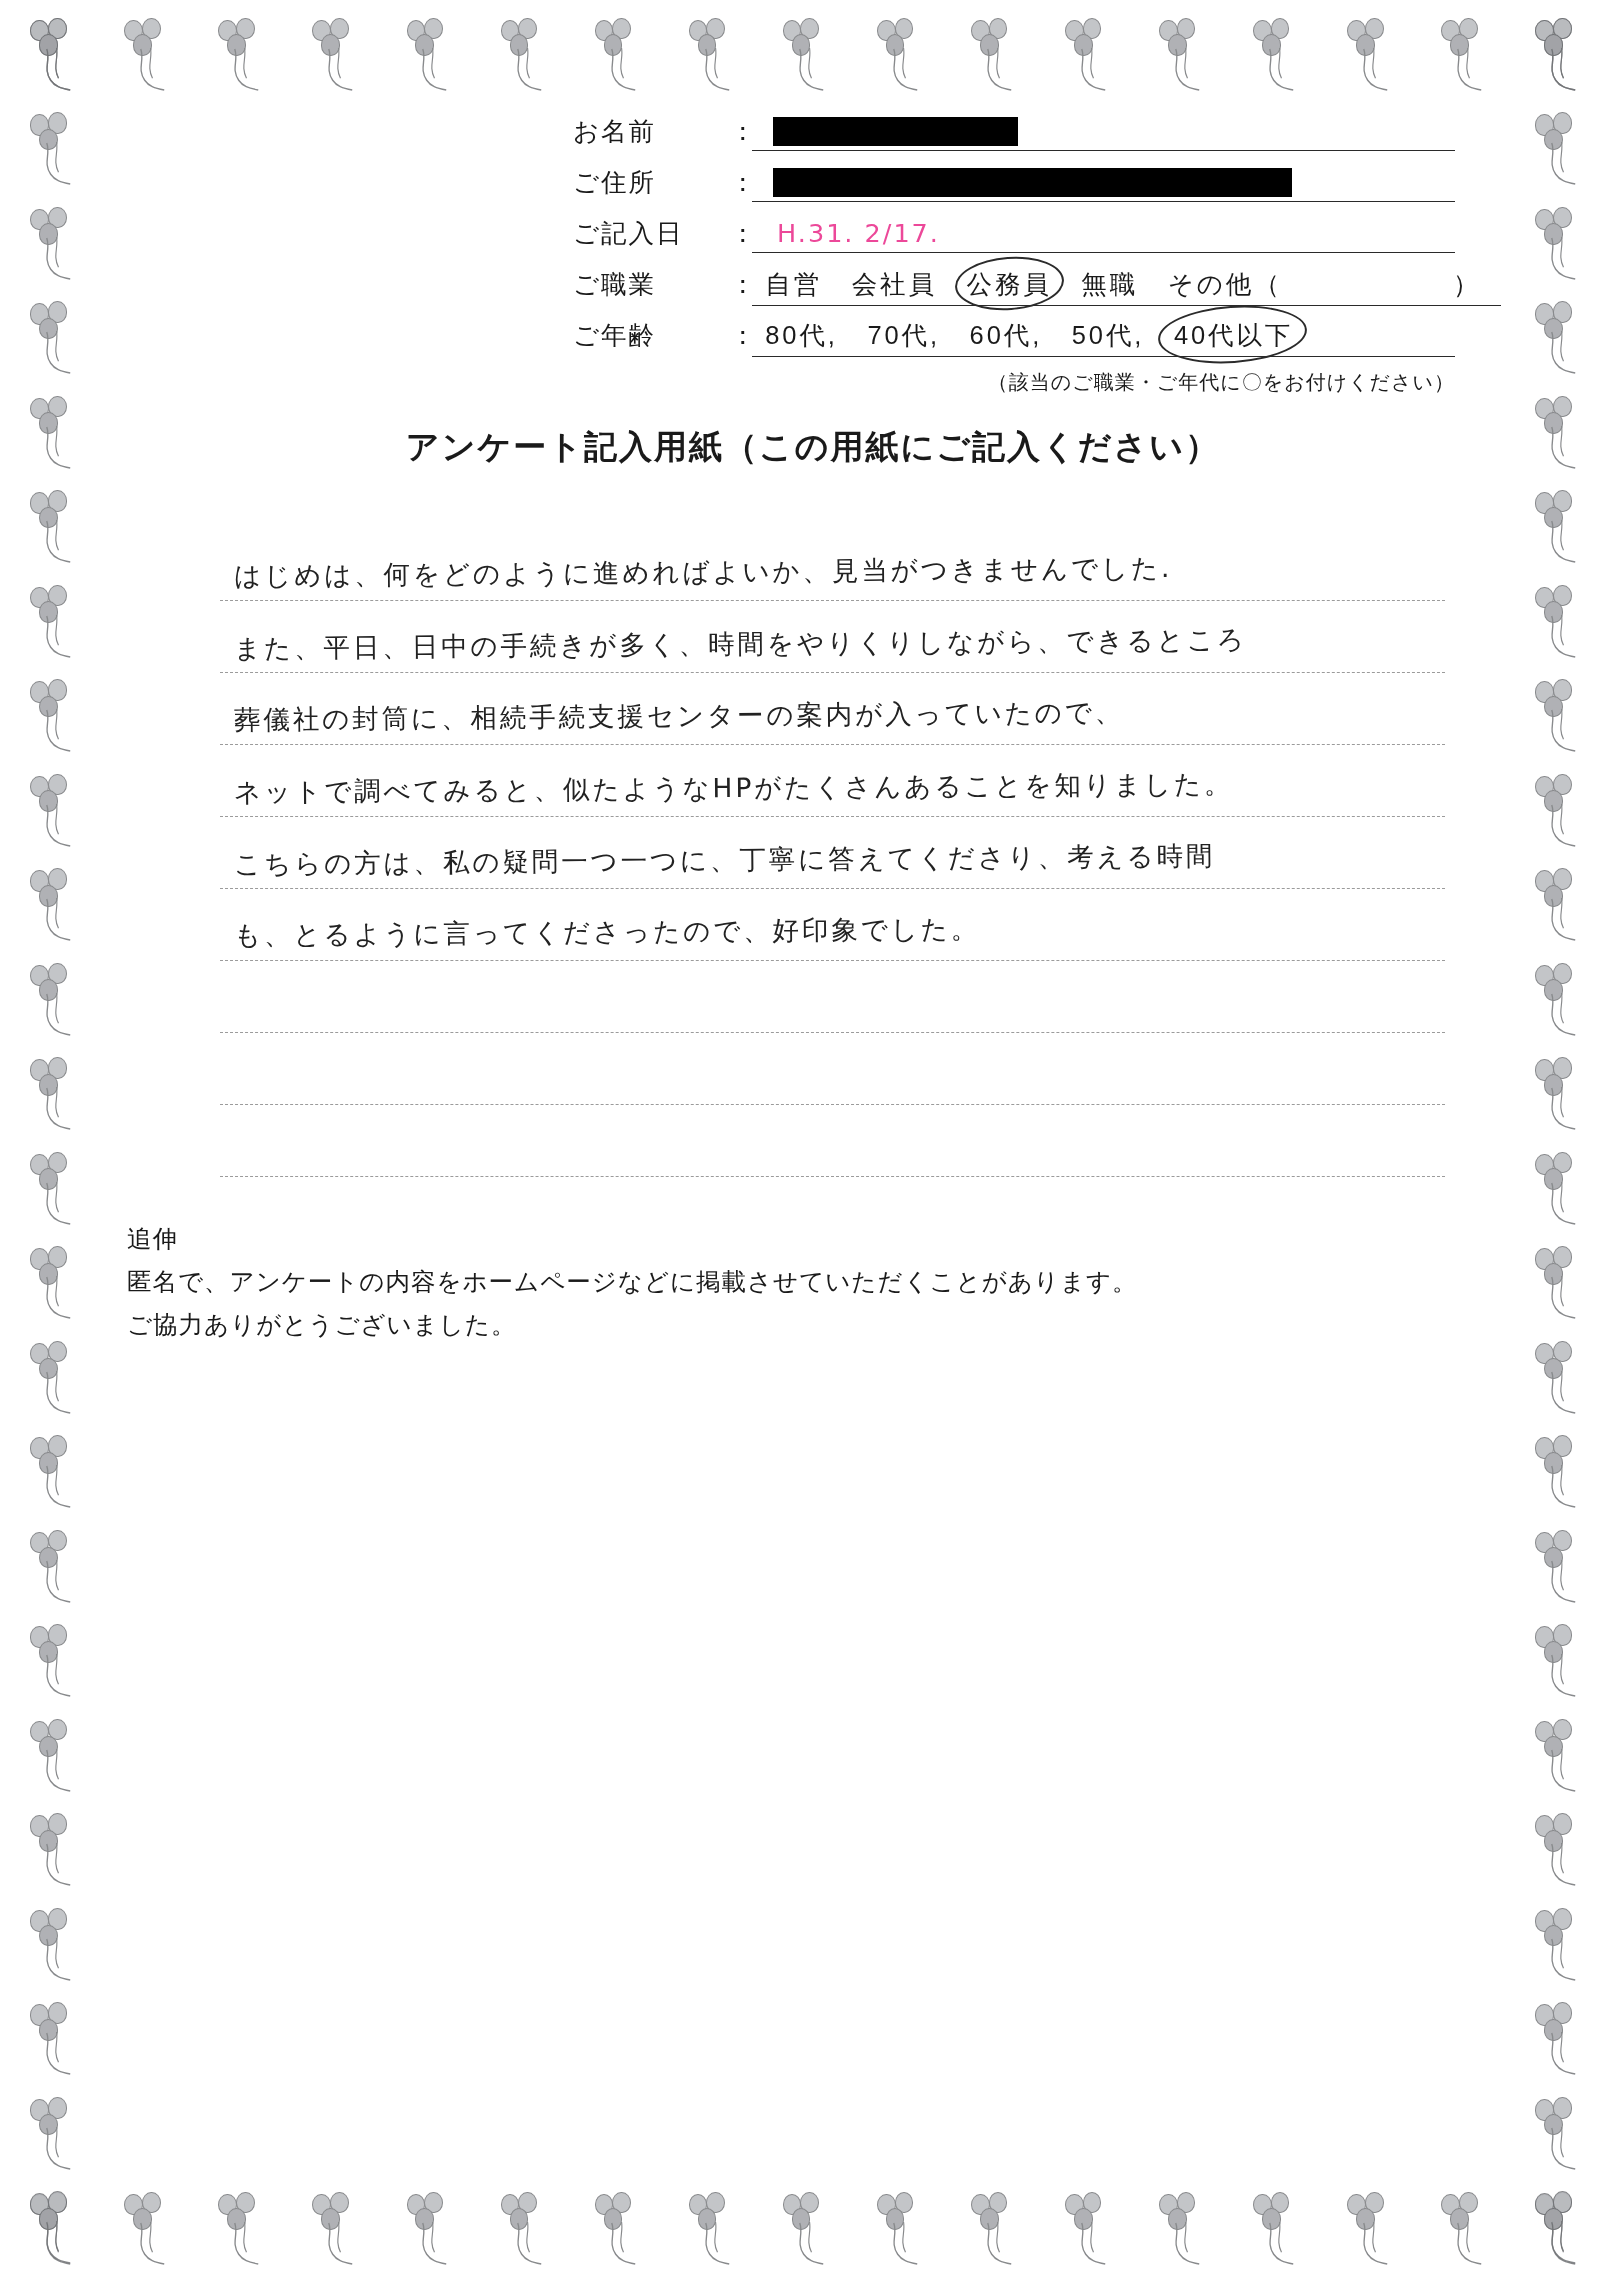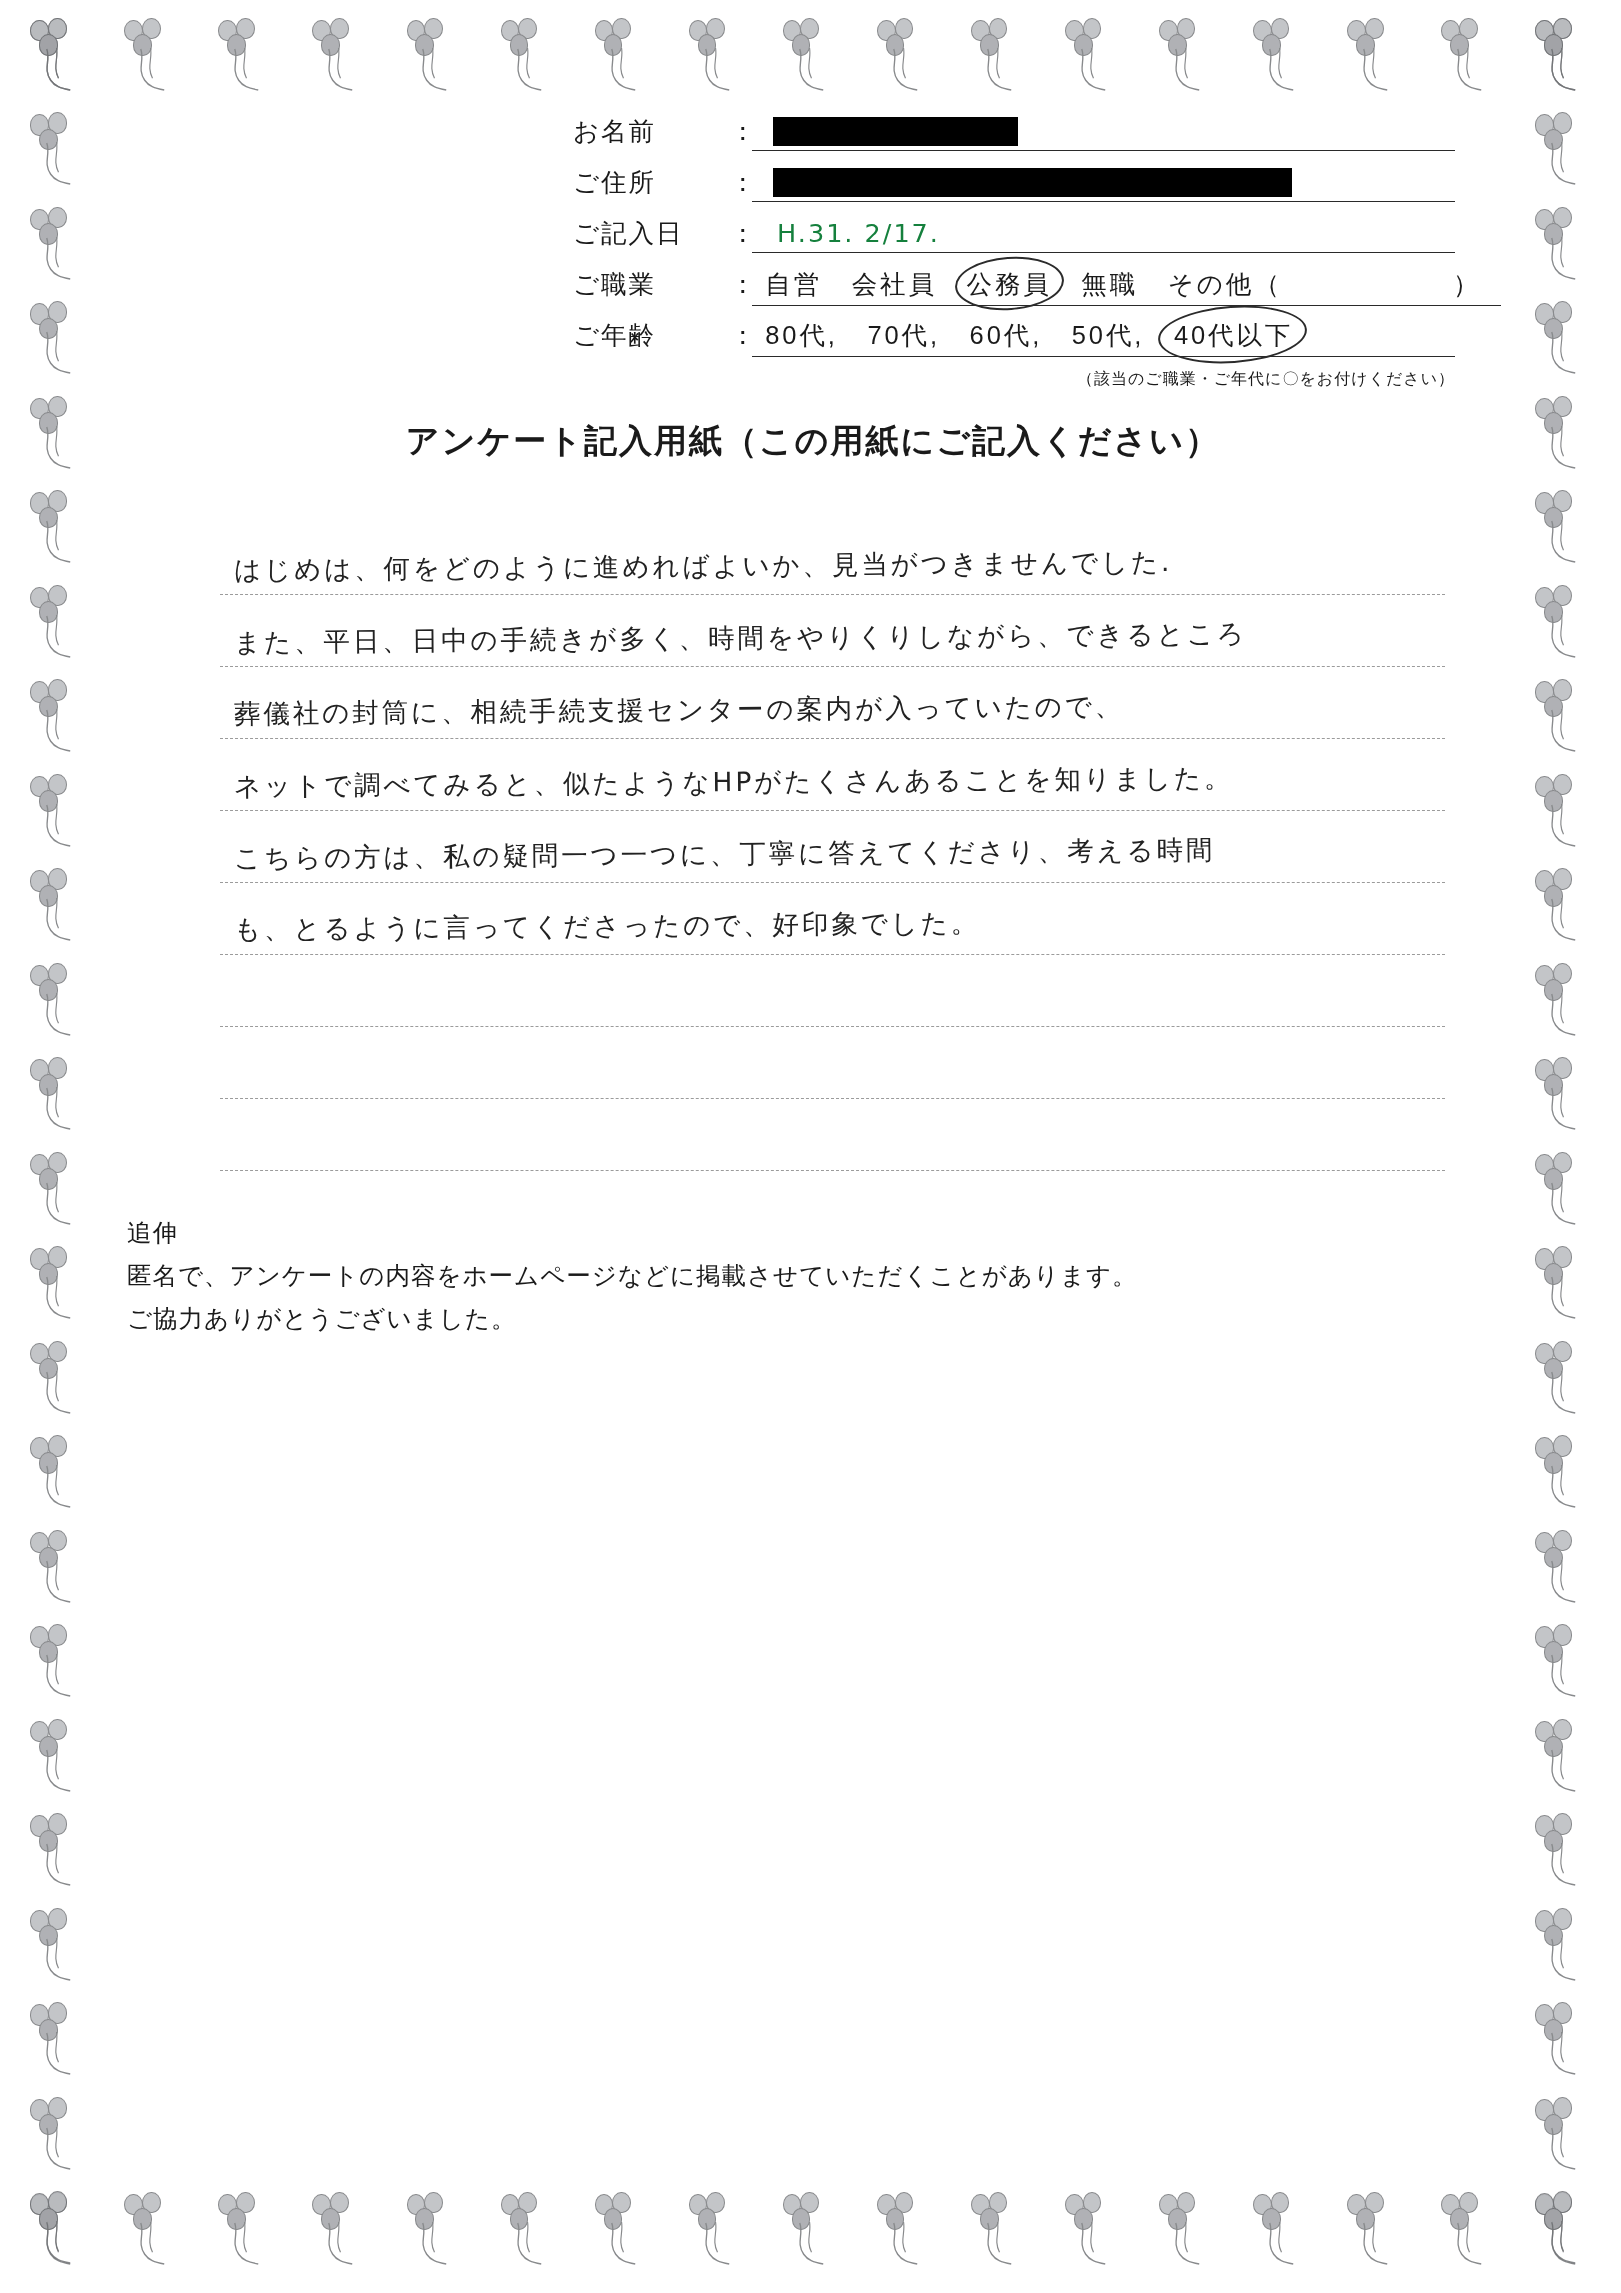--- a/index.html
+++ b/index.html
@@ -116,21 +116,21 @@
     display: inline-block;
     background: #000;
     height: 29px;
     vertical-align: middle;
   }
   .redacted.name { width: 245px; margin-left: 21.6px; }
   .redacted.addr { width: 519px; margin-left: 21.6px; }
 
   .hand {
     font-family: "DejaVu Sans", sans-serif;
-    color: #15803d;
+    color: #ec4899;
     font-size: 25.5px;
     letter-spacing: 2px;
     margin-left: 25.5px;
   }
 
   .choices {
     margin-left: 13.7px;
     letter-spacing: 2.9px;
   }
   .choice { position: relative; display: inline-block; margin-right: 19.6px; }
@@ -145,21 +145,21 @@
     border-radius: 50%;
     transform: rotate(-4deg);
   }
   .circled.wide::after {
     left: -15.7px; right: -13.7px; top: -11.8px; bottom: -9.8px;
   }
 
   .note-line {
     margin-left: 446px;
     width: 882px;
-    font-size: 16px;
+    font-size: 20px;
     text-align: right;
     padding-top: 5.9px;
     letter-spacing: 1px;
   }
 
   .title {
     text-align: center;
     font-size: 33px;
     font-weight: bold;
     letter-spacing: 2px;

